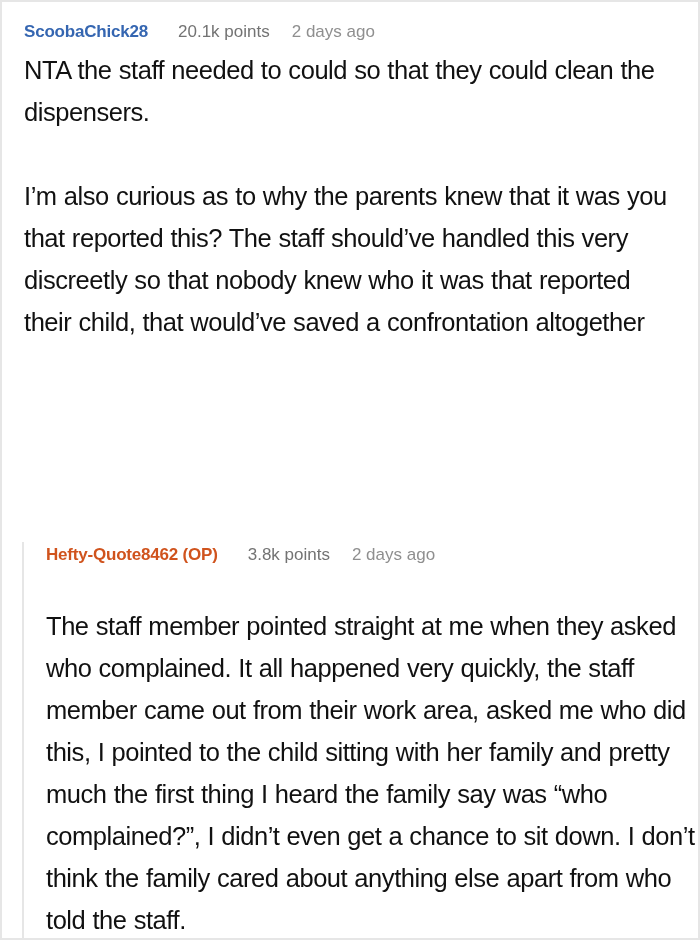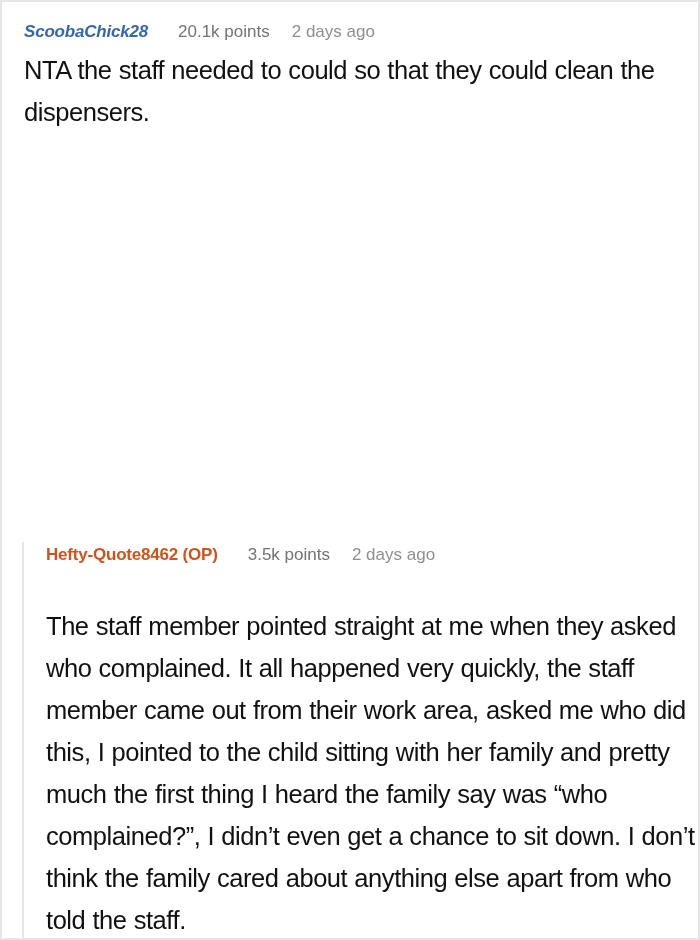--- a/index.html
+++ b/index.html
@@ -12,21 +12,21 @@
       background: #ffffff;
       font-family: "Liberation Sans", sans-serif;
       color: #111111;
     }
     .comment { position: absolute; left: 22px; top: 0; right: 10px; }
     .meta {
       display: flex; align-items: baseline;
       font-size: 17px; line-height: 22px;
     }
     .author { font-weight: bold; letter-spacing: -0.2px; }
-    .author.blue { color: #3566b1; font-style: italic; }
+    .author.blue { color: #3566b1; }
     .author.orange { color: #d0531d; }
     .points { color: #737373; margin-left: 30px; text-align: center; }
     .time { color: #8f8f8f; margin-left: 22px; }
     .body p {
       margin: 0;
       font-size: 25.5px;
       line-height: 42px;
       letter-spacing: -0.45px;
       word-spacing: 0.5px;
     }
@@ -46,27 +46,28 @@
 <div class="frame">
 
   <div class="comment">
     <div class="meta top-meta">
       <span class="author blue">ScoobaChick28</span>
       <span class="points">20.1k points</span>
       <span class="time">2 days ago</span>
     </div>
     <div class="body top-body">
       <p>NTA the staff needed to could so that they could clean the dispensers.</p>
+      <p>I’m also curious as to why the parents knew that it was you that reported this? The staff should’ve handled this very discreetly so that nobody knew who it was that reported their child, that would’ve saved a confrontation altogether</p>
     </div>
   </div>
 
   <div class="reply">
     <div class="meta reply-meta">
       <span class="author orange">Hefty-Quote8462 (OP)</span>
-      <span class="points">3.5k points</span>
+      <span class="points">3.8k points</span>
       <span class="time">2 days ago</span>
     </div>
     <div class="body reply-body">
       <p>The staff member pointed straight at me when they asked who complained. It all happened very quickly, the staff member came out from their work area, asked me who did this, I pointed to the child sitting with her family and pretty much the first thing I heard the family say was “who complained?”, I didn’t even get a chance to sit down. I don’t think the family cared about anything else apart from who told the staff.</p>
     </div>
   </div>
 
 </div>
 
 </body></html>

